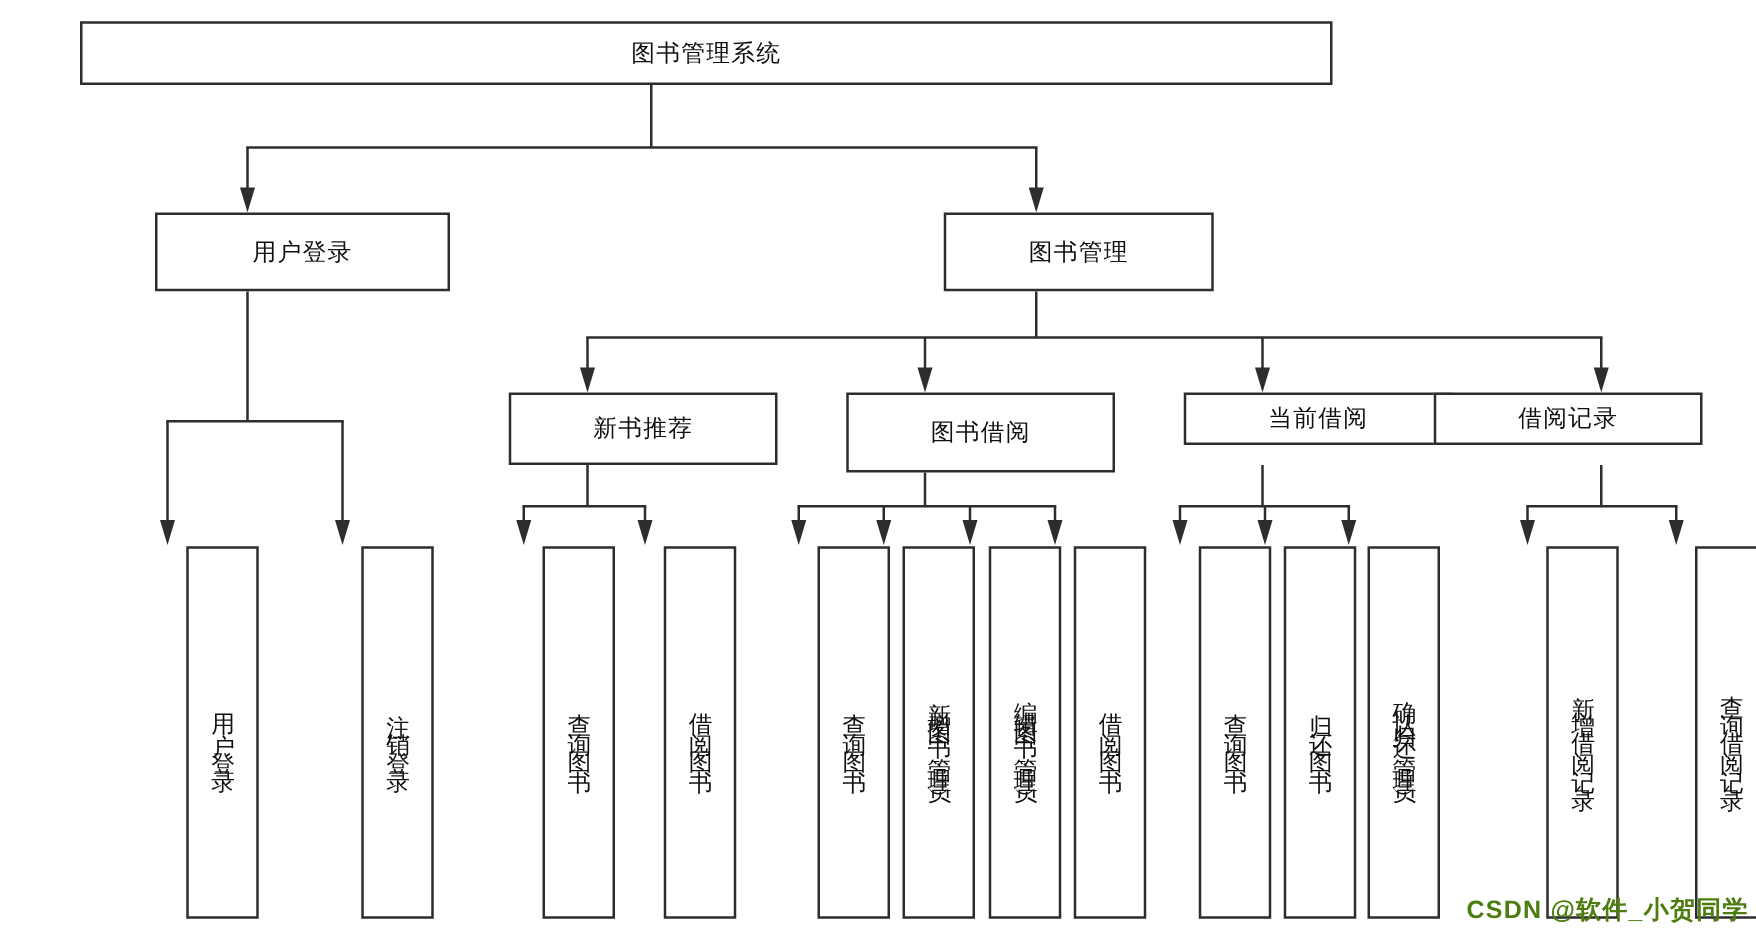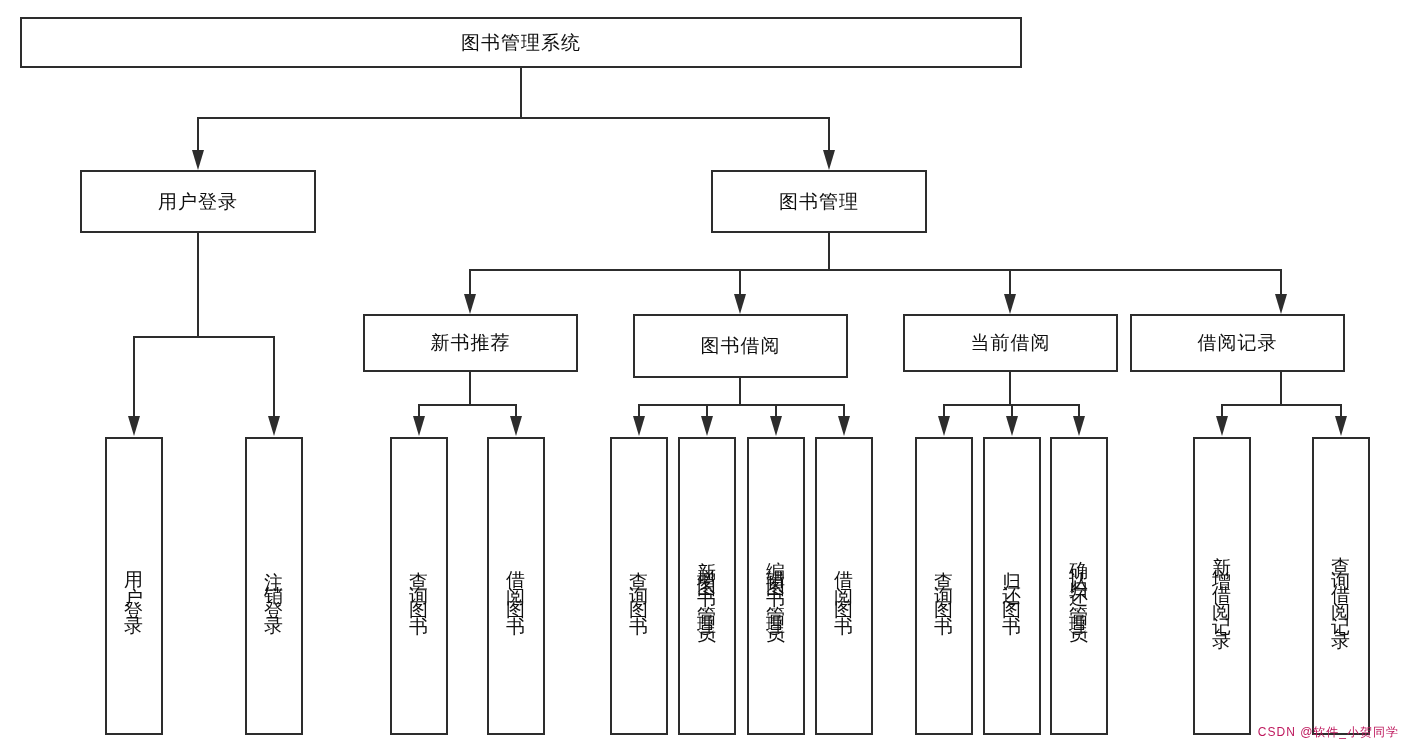--- a/index.html
+++ b/index.html
@@ -22,40 +22,42 @@
   .node {
     position: absolute;
     box-sizing: border-box;
     background: #ffffff;
     border: 2px solid #2d2d2d;
     display: flex;
     align-items: center;
     justify-content: center;
     color: #0f0f0f;
     z-index: 2;
+    margin-left: 44px;
   }
   .node.h { font-size: 19px; letter-spacing: 1px; }
   .node.root { border-width: 2px; }
   .leaf-label {
     writing-mode: vertical-rl;
     text-orientation: mixed;
     font-size: 19px;
     letter-spacing: 15px;
     color: #0f0f0f;
     line-height: 1;
   }
   .watermark {
     position: absolute;
     right: 6px;
     bottom: 6px;
-    font-size: 12px;
-    color: #be185d;
+    font-size: 20px;
+    color: #4d7c0f;
     letter-spacing: 1px;
     z-index: 5;
     white-space: nowrap;
+    font-weight: bold;
   }
 </style>
 </head>
 <body>
 
 <div class="canvas">
 
   <svg class="connectors" viewBox="0 0 1405 747" xmlns="http://www.w3.org/2000/svg">
 
     <g>
@@ -142,24 +144,24 @@
   <div class="node h" style="left:711px; top:170px; width:216px; height:63px;">
     <span>图书管理</span>
   </div>
 
   <div class="node h" style="left:363px; top:314px; width:215px; height:58px;">
     <span>新书推荐</span>
   </div>
   <div class="node h" style="left:633px; top:314px; width:215px; height:64px;">
     <span>图书借阅</span>
   </div>
-  <div class="node h" style="left:903px; top:314px; width:215px; height:58px;">
+  <div class="node h" style="left:903px; top:314px; width:215px; height:42px;">
     <span>当前借阅</span>
   </div>
-  <div class="node h" style="left:1130px; top:314px; width:215px; height:58px;">
+  <div class="node h" style="left:1103px; top:314px; width:215px; height:42px;">
     <span>借阅记录</span>
   </div>
 
   <div class="node" style="left:105px; top:437px; width:58px; height:298px;">
     <span class="leaf-label">用户登录</span>
   </div>
   <div class="node" style="left:245px; top:437px; width:58px; height:298px;">
     <span class="leaf-label">注销登录</span>
   </div>
 

